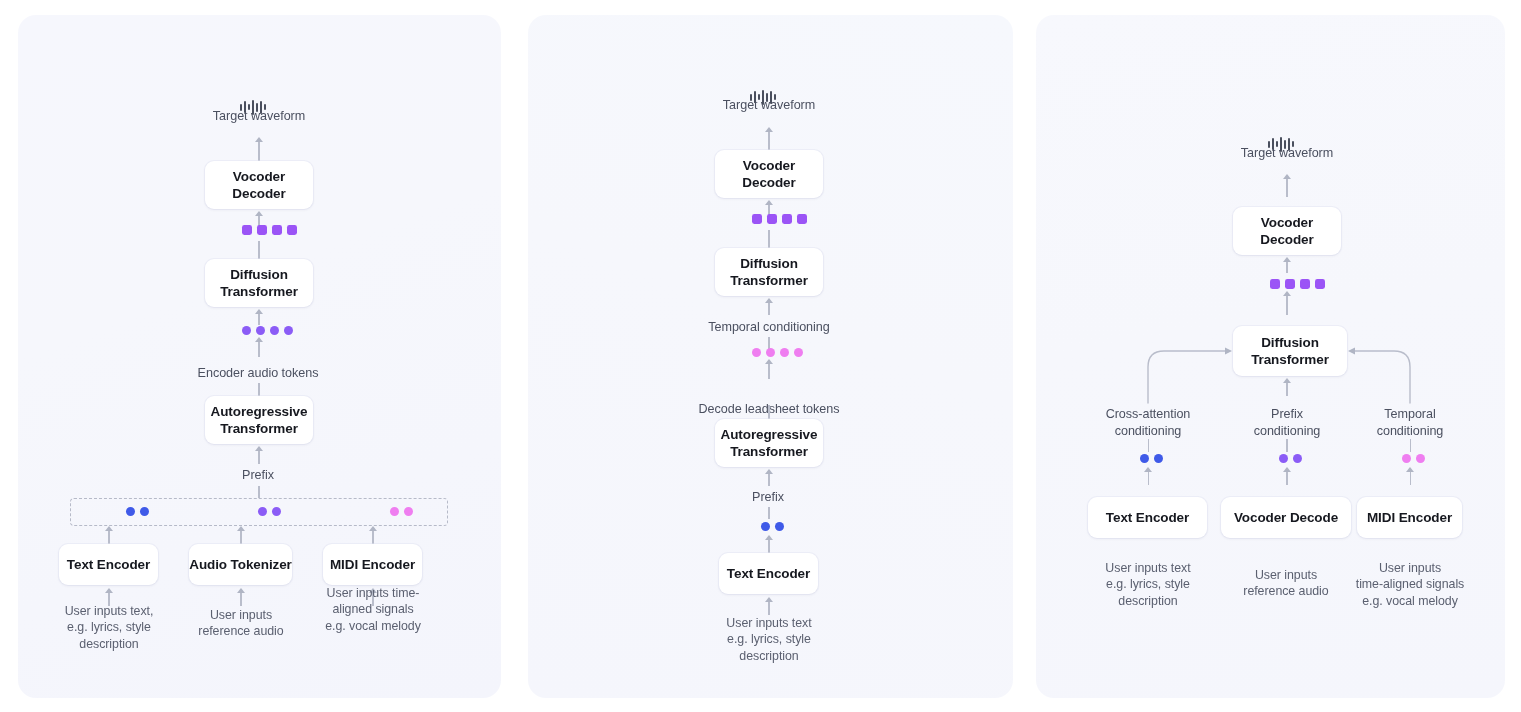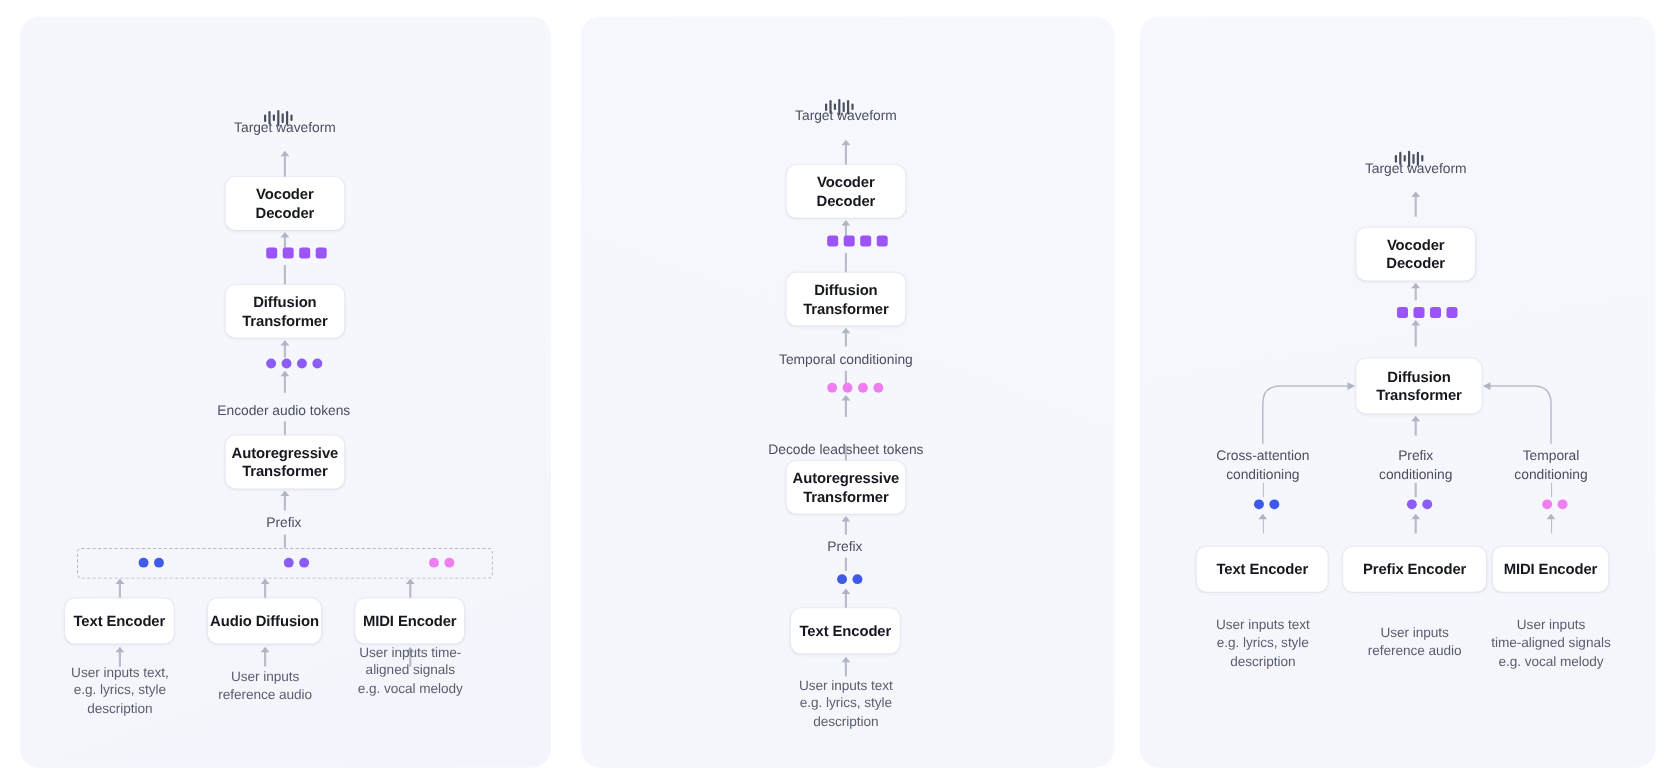--- a/index.html
+++ b/index.html
@@ -175,21 +175,21 @@
     </div>
 
     <div class="line" style="left:90.3px; top:515px; height:14px;"></div>
     <div class="arrowhead" style="left:86.8px; top:511px;"></div>
     <div class="line" style="left:222.3px; top:515px; height:14px;"></div>
     <div class="arrowhead" style="left:218.8px; top:511px;"></div>
     <div class="line" style="left:354.3px; top:515px; height:14px;"></div>
     <div class="arrowhead" style="left:350.8px; top:511px;"></div>
 
     <div class="box" style="left:41px; top:529px; width:99px; height:41px;">Text Encoder</div>
-    <div class="box" style="left:171px; top:529px; width:103px; height:41px;">Audio Diffusion</div>
+    <div class="box" style="left:171px; top:529px; width:103px; height:41px;">Audio Tokenizer</div>
     <div class="box" style="left:305px; top:529px; width:99px; height:41px;">MIDI Encoder</div>
 
     <div class="line" style="left:90.3px; top:577px; height:14px;"></div>
     <div class="arrowhead" style="left:86.8px; top:573px;"></div>
     <div class="line" style="left:222.3px; top:577px; height:14px;"></div>
     <div class="arrowhead" style="left:218.8px; top:573px;"></div>
     <div class="line" style="left:354.3px; top:577px; height:14px;"></div>
     <div class="arrowhead" style="left:350.8px; top:573px;"></div>
 
     <div class="cap small" style="left:30px; top:588px; width:122px;">User inputs text,
@@ -351,21 +351,21 @@
     </div>
 
     <div class="line" style="left:111.6px; top:456px; height:14px;"></div>
     <div class="arrowhead" style="left:108.1px; top:452px;"></div>
     <div class="line" style="left:250.3px; top:456px; height:14px;"></div>
     <div class="arrowhead" style="left:246.8px; top:452px;"></div>
     <div class="line" style="left:373.6px; top:456px; height:14px;"></div>
     <div class="arrowhead" style="left:370.1px; top:452px;"></div>
 
     <div class="box" style="left:52px; top:482px; width:119px; height:41px;">Text Encoder</div>
-    <div class="box" style="left:185px; top:482px; width:130px; height:41px;">Prefix Encoder</div>
+    <div class="box" style="left:185px; top:482px; width:130px; height:41px;">Vocoder Decode</div>
     <div class="box" style="left:321px; top:482px; width:105px; height:41px;">MIDI Encoder</div>
 
     <div class="cap small" style="left:50px; top:545px; width:124px;">User inputs text
 e.g. lyrics, style
 description</div>
     <div class="cap small" style="left:188px; top:552px; width:124px;">User inputs
 reference audio</div>
     <div class="cap small" style="left:308px; top:545px; width:132px;">User inputs
 time-aligned signals
 e.g. vocal melody</div>

